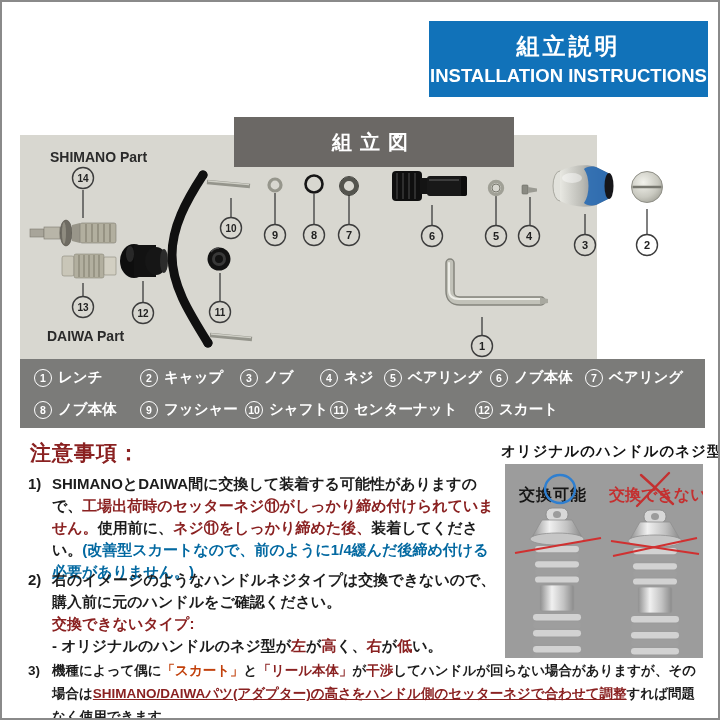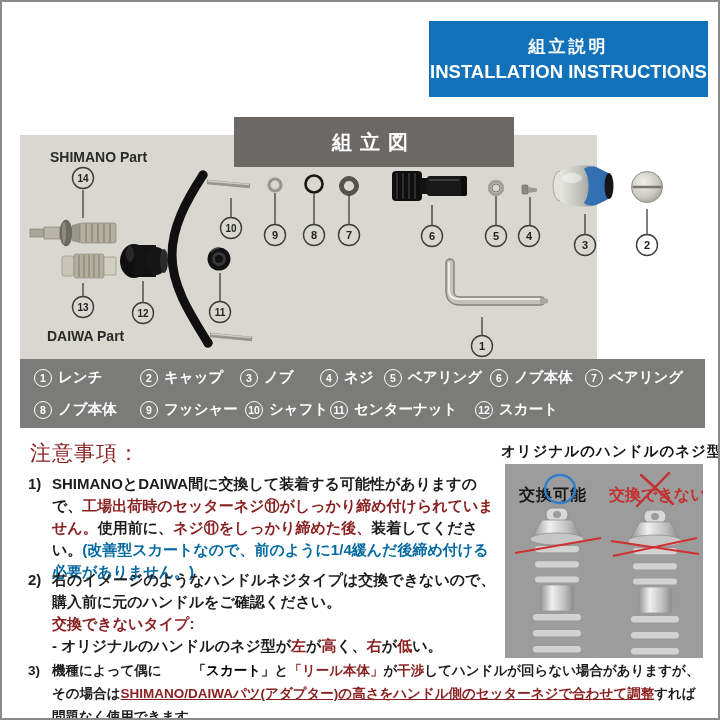--- a/index.html
+++ b/index.html
@@ -4,35 +4,35 @@
 <style>
   *{margin:0;padding:0;box-sizing:border-box}
   html,body{width:720px;height:720px;background:#fff;font-family:"Liberation Sans",sans-serif}
   .page{position:relative;width:720px;height:720px;background:#fff;border:2px solid #8a8a8a;overflow:hidden}
 
   
   .logo{position:absolute;left:46px;top:58px;display:flex;align-items:flex-start;color:#8b8b8b;font-weight:bold;font-size:28px;letter-spacing:2px;line-height:32px}
   .logo .gap{width:44px}
   .logo-icon{position:absolute;left:94px;top:-30px;width:56px;height:64px}
   .title-box{position:absolute;left:427px;top:19px;width:279px;height:76px;background:#1172b9;color:#fff;display:flex;flex-direction:column;align-items:center;justify-content:center;text-align:center;gap:3px}
-  .title-jp{font-size:17px;font-weight:bold;letter-spacing:3px}
+  .title-jp{font-size:23px;font-weight:bold;letter-spacing:3px}
   .title-en{font-size:18.5px;font-weight:bold;letter-spacing:0px}
 
   
   .diagram-panel{position:absolute;left:18px;top:133px;width:577px;height:224px;background:#d8d7d0}
   .diagram-bar{position:absolute;left:232px;top:115px;width:280px;height:50px;background:#6b6865;color:#fff;font-size:20px;font-weight:bold;display:flex;align-items:center;justify-content:center;letter-spacing:8px;z-index:2}
   .diagram-svg{position:absolute;left:0;top:0;width:685px;height:224px}
 
   
   .parts-band{position:absolute;left:18px;top:357px;width:685px;height:69px;background:#7b7b79}
   .pitem{position:absolute;display:flex;align-items:center;gap:6px;color:#fff;font-size:14.5px;font-weight:bold;white-space:nowrap}
   .circ{display:inline-flex;align-items:center;justify-content:center;width:18px;height:18px;border:1.6px solid #fff;border-radius:50%;font-size:10.5px;flex:0 0 auto}
 
   
-  .notes-heading{position:absolute;left:28px;top:437px;font-size:21px;font-weight:normal;color:#8a2121;letter-spacing:1px}
+  .notes-heading{position:absolute;left:28px;top:437px;font-size:21px;font-weight:bold;color:#8a2121;letter-spacing:1px}
   .note{position:absolute;display:flex;color:#1c1c1c;font-weight:bold}
   .note-no{flex:0 0 24px}
   .note-body{flex:1}
   #note1{left:26px;top:471px;width:468px;font-size:15px;line-height:22px}
   #note2{left:26px;top:567px;width:468px;font-size:15px;line-height:22px}
   #note3{left:26px;top:657px;width:680px;font-size:13.5px;line-height:23px}
 
   
   .screw-title{position:absolute;left:499px;top:440px;font-size:14.5px;font-weight:bold;color:#111;letter-spacing:1px;white-space:nowrap}
   .screw-photo{position:absolute;left:503px;top:462px;width:198px;height:194px;background:#9c9c9c;overflow:hidden}
@@ -306,21 +306,21 @@
   <div class="note" id="note1">
     <span class="note-no">1)</span>
     <div class="note-body"><span>SHIMANOとDAIWA間に交換して装着する可能性がありますので、</span><span style="color: rgb(138, 33, 33);">工場出荷時のセッターネジ⑪がしっかり締め付けられていません。</span><span>使用前に、</span><span style="color: rgb(138, 33, 33);">ネジ⑪をしっかり締めた後、</span><span>装着してください。</span><span style="color: #0369a1;">(改善型スカートなので、前のように1/4緩んだ後締め付ける必要がありません。)</span></div>
   </div>
   <div class="note" id="note2">
     <span class="note-no">2)</span>
     <div class="note-body"><span>右のイメージのようなハンドルネジタイプは交換できないので、購入前に元のハンドルをご確認ください。</span><br><span style="color: rgb(138, 33, 33);">交換できないタイプ:</span><br><span>- オリジナルのハンドルのネジ型が</span><span style="color: rgb(138, 33, 33);">左</span><span>が</span><span style="color: rgb(138, 33, 33);">高</span><span>く、</span><span style="color: rgb(138, 33, 33);">右</span><span>が</span><span style="color: rgb(138, 33, 33);">低</span><span>い。</span></div>
   </div>
   <div class="note" id="note3">
     <span class="note-no">3)</span>
-    <div class="note-body"><span>機種によって偶に</span><span style="color: #000000; margin-left: 31px;">「スカート」</span><span>と</span><span style="color: rgb(138, 33, 33);">「リール本体」</span><span>が</span><span style="color: rgb(138, 33, 33);">干渉</span><span>してハンドルが回らない場合がありますが、その場合は</span><span style="color: rgb(138, 33, 33); text-decoration: underline;">SHIMANO/DAIWAパツ(アダプター)の高さをハンドル側のセッターネジで合わせて調整</span><span>すれば問題なく使用できます。</span></div>
+    <div class="note-body"><span>機種によって偶に</span><span style="color: #c2410c;">「スカート」</span><span>と</span><span style="color: rgb(138, 33, 33);">「リール本体」</span><span>が</span><span style="color: rgb(138, 33, 33);">干渉</span><span>してハンドルが回らない場合がありますが、その場合は</span><span style="color: rgb(138, 33, 33); text-decoration: underline;">SHIMANO/DAIWAパツ(アダプター)の高さをハンドル側のセッターネジで合わせて調整</span><span>すれば問題なく使用できます。</span></div>
   </div>
 
   <div class="screw-title">オリジナルのハンドルのネジ型</div>
   <div class="screw-photo">
     <svg width="198" height="194" viewBox="0 0 198 194">
       <defs>
         <linearGradient id="metalV" x1="0" y1="0" x2="1" y2="0">
           <stop offset="0" stop-color="#8f8f8f"></stop>
             <stop offset="0.35" stop-color="#f0f0f0"></stop>
           <stop offset="0.7" stop-color="#c2c2c2"></stop>

